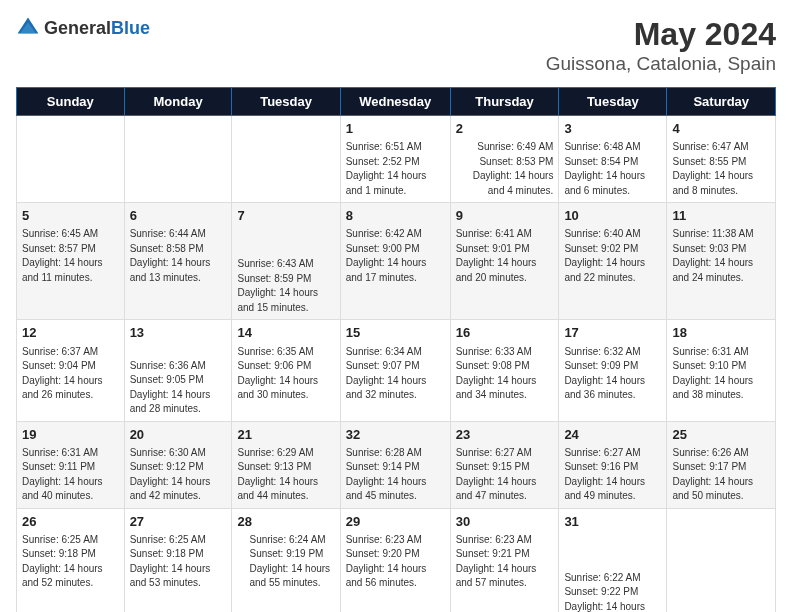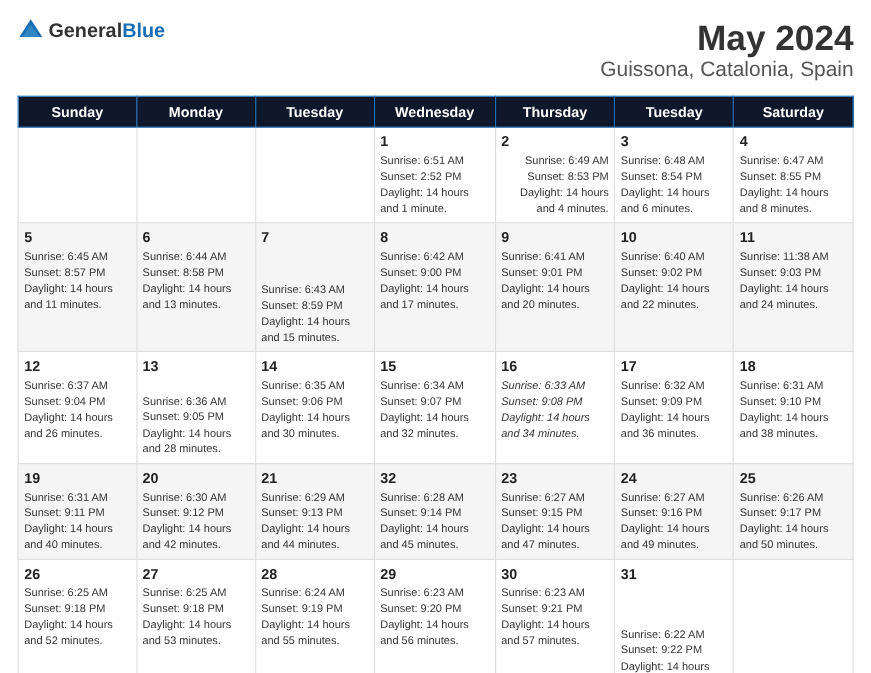--- a/index.html
+++ b/index.html
@@ -230,21 +230,21 @@
         </td>
         <td>
           <div class="day-number">15</div>
           <div class="day-info" style="white-space: pre-line;">Sunrise: 6:34 AM
 Sunset: 9:07 PM
 Daylight: 14 hours
 and 32 minutes.</div>
         </td>
         <td>
           <div class="day-number">16</div>
-          <div class="day-info" style="white-space: pre-line; font-style: italic;">Sunrise: 6:33 AM
+          <div class="day-info" style="white-space: pre-line;">Sunrise: 6:33 AM
 Sunset: 9:08 PM
 Daylight: 14 hours
 and 34 minutes.</div>
         </td>
         <td>
           <div class="day-number">17</div>
           <div class="day-info" style="white-space: pre-line;">Sunrise: 6:32 AM
 Sunset: 9:09 PM
 Daylight: 14 hours
 and 36 minutes.</div>
@@ -318,21 +318,21 @@
         </td>
         <td>
           <div class="day-number">27</div>
           <div class="day-info" style="white-space: pre-line;">Sunrise: 6:25 AM
 Sunset: 9:18 PM
 Daylight: 14 hours
 and 53 minutes.</div>
         </td>
         <td>
           <div class="day-number">28</div>
-          <div class="day-info" style="white-space: pre-line;">Sunrise: 6:24 AM
+          <div class="day-info" style="white-space: pre-line; margin-left: 12px;">Sunrise: 6:24 AM
 Sunset: 9:19 PM
 Daylight: 14 hours
 and 55 minutes.</div>
         </td>
         <td>
           <div class="day-number">29</div>
           <div class="day-info" style="white-space: pre-line;">Sunrise: 6:23 AM
 Sunset: 9:20 PM
 Daylight: 14 hours
 and 56 minutes.</div>

